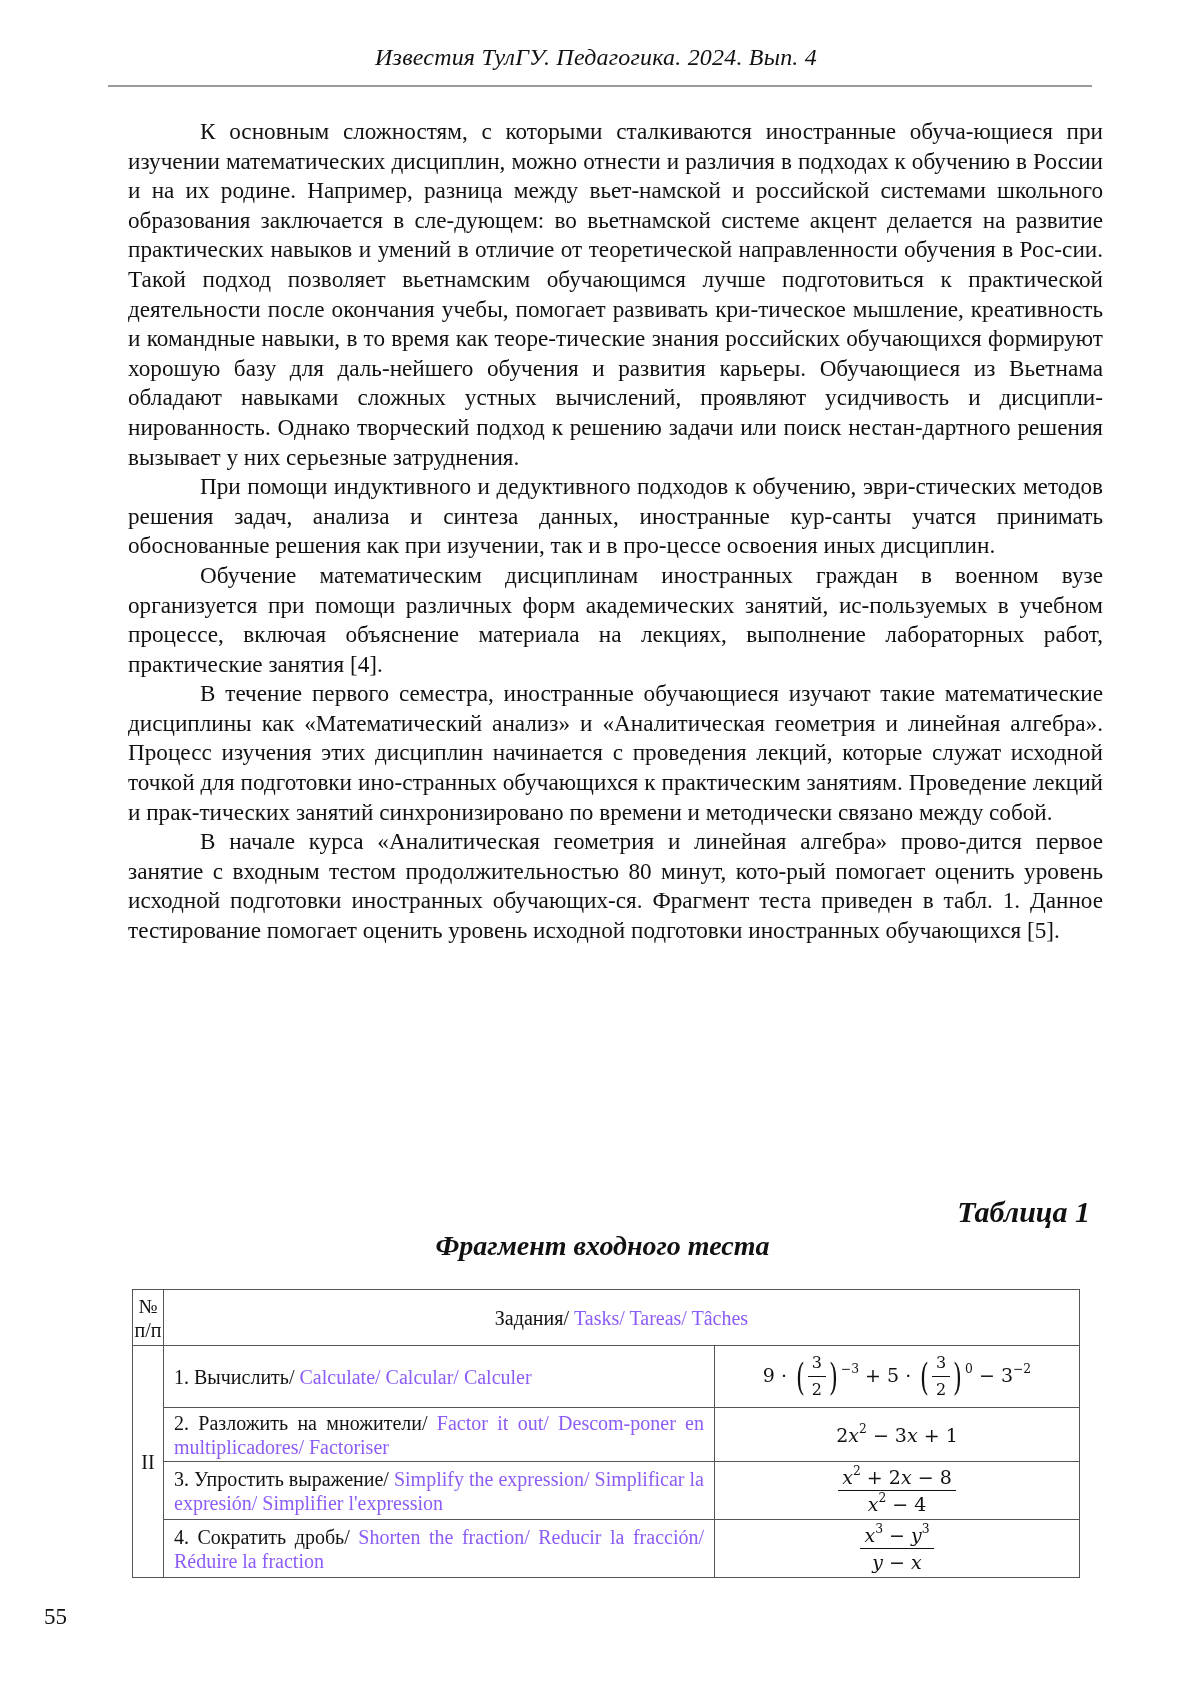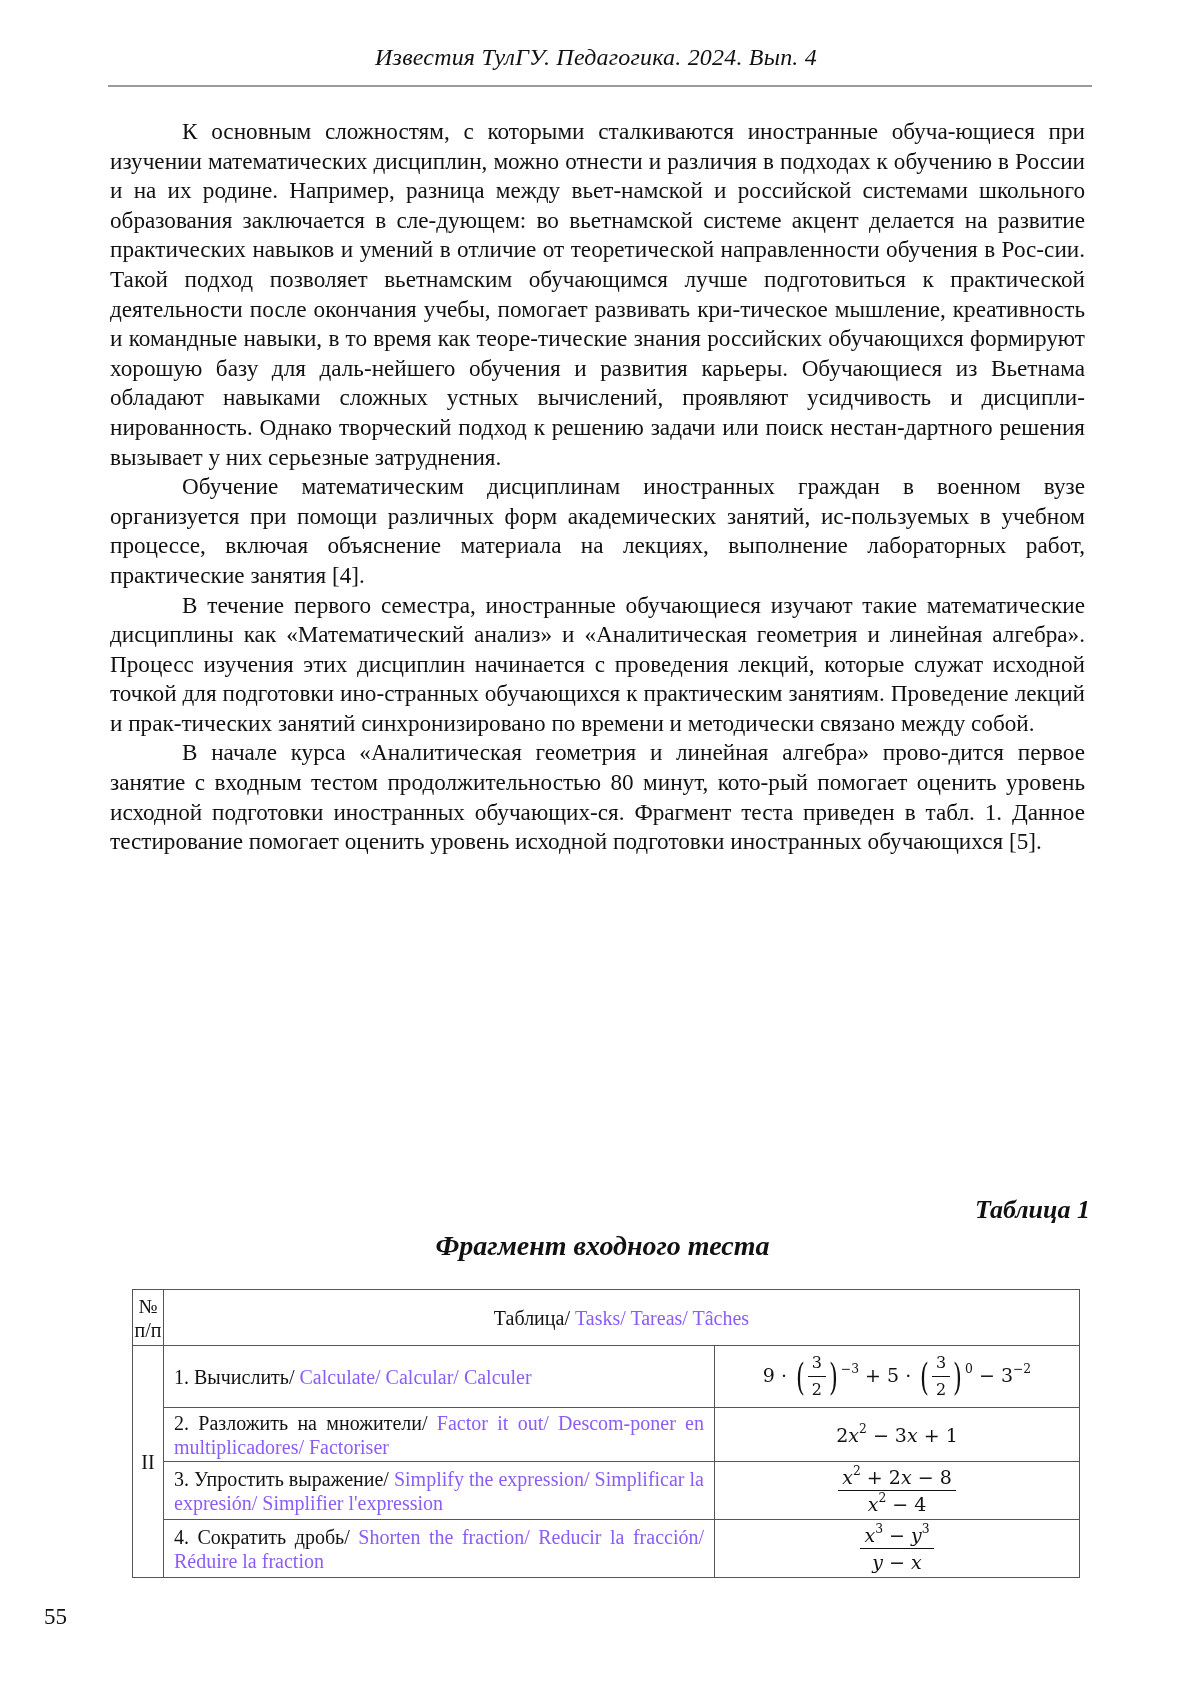--- a/index.html
+++ b/index.html
@@ -9,28 +9,28 @@
     }
     .running-head {
       position: absolute; left: 104px; top: 44px; width: 984px;
       text-align: center; font-style: italic; font-size: 24px; letter-spacing: 0.2px;
     }
     .head-rule {
       position: absolute; left: 108px; top: 85px; width: 984px; height: 2px;
       background: #9a9a9a;
     }
     .body-text {
-      position: absolute; left: 110px; top: 117px; width: 975px;
+      position: absolute; left: 128px; top: 117px; width: 975px;
       font-size: 23.2px; line-height: 29.6px; text-align: justify;
       hyphens: manual;
     }
     .body-text p { margin: 0; text-indent: 72px; }
     .table-label {
       position: absolute; right: 110px; top: 1195px;
-      font-weight: bold; font-style: italic; font-size: 26px;
+      font-weight: bold; font-style: italic; font-size: 30px;
     }
     .table-caption {
       position: absolute; left: 115px; width: 975px; top: 1230px;
       text-align: center; font-weight: bold; font-style: italic; font-size: 28px;
     }
     table.test {
       position: absolute; left: 132px; top: 1289px; width: 948px;
       border-collapse: collapse; font-size: 20px; line-height: 24px;
     }
     table.test td, table.test th {
@@ -57,37 +57,38 @@
     }
   </style>
 </head>
 <body>
 
 <div class="running-head">Известия ТулГУ. Педагогика. 2024. Вып. 4</div>
 <div class="head-rule"></div>
 
 <div class="body-text">
   <p>К основным сложностям, с которыми сталкиваются иностранные обуча-ющиеся при изучении математических дисциплин, можно отнести и различия в подходах к обучению в России и на их родине. Например, разница между вьет-намской и российской системами школьного образования заключается в сле-дующем: во вьетнамской системе акцент делается на развитие практических навыков и умений в отличие от теоретической направленности обучения в Рос-сии. Такой подход позволяет вьетнамским обучающимся лучше подготовиться к практической деятельности после окончания учебы, помогает развивать кри-тическое мышление, креативность и командные навыки, в то время как теоре-тические знания российских обучающихся формируют хорошую базу для даль-нейшего обучения и развития карьеры. Обучающиеся из Вьетнама обладают навыками сложных устных вычислений, проявляют усидчивость и дисципли-нированность. Однако творческий подход к решению задачи или поиск нестан-дартного решения вызывает у них серьезные затруднения.</p>
+  <p>При помощи индуктивного и дедуктивного подходов к обучению, эври-стических методов решения задач, анализа и синтеза данных, иностранные кур-санты учатся принимать обоснованные решения как при изучении, так и в про-цессе освоения иных дисциплин.</p>
   <p>Обучение математическим дисциплинам иностранных граждан в военном вузе организуется при помощи различных форм академических занятий, ис-пользуемых в учебном процессе, включая объяснение материала на лекциях, выполнение лабораторных работ, практические занятия [4].</p>
   <p>В течение первого семестра, иностранные обучающиеся изучают такие математические дисциплины как «Математический анализ» и «Аналитическая геометрия и линейная алгебра». Процесс изучения этих дисциплин начинается с проведения лекций, которые служат исходной точкой для подготовки ино-странных обучающихся к практическим занятиям. Проведение лекций и прак-тических занятий синхронизировано по времени и методически связано между собой.</p>
   <p>В начале курса «Аналитическая геометрия и линейная алгебра» прово-дится первое занятие с входным тестом продолжительностью 80 минут, кото-рый помогает оценить уровень исходной подготовки иностранных обучающих-ся. Фрагмент теста приведен в табл. 1. Данное тестирование помогает оценить уровень исходной подготовки иностранных обучающихся [5].</p>
 </div>
 
 <div class="table-label">Таблица 1</div>
 <div class="table-caption">Фрагмент входного теста</div>
 
 <table class="test">
   <tbody>
       <tr class="hdr-row">
     <th class="col-num">
       <div>№</div>
       <div>п/п</div>
     </th>
     <th colspan="2" style="text-align:center;">
-      <span>Таблица/ </span><span class="foreign">Tasks/ Tareas/ Tâches</span>
+      <span>Задания/ </span><span class="foreign">Tasks/ Tareas/ Tâches</span>
     </th>
   </tr>
 
   <tr class="r1">
     <td class="col-num" rowspan="4">II</td>
     <td class="col-task">
       <span>1. Вычислить/ </span><span class="foreign">Calculate/ Calcular/ Calculer</span>
     </td>
     <td class="col-expr">
       <span>9 · </span><span class="paren-frac">

